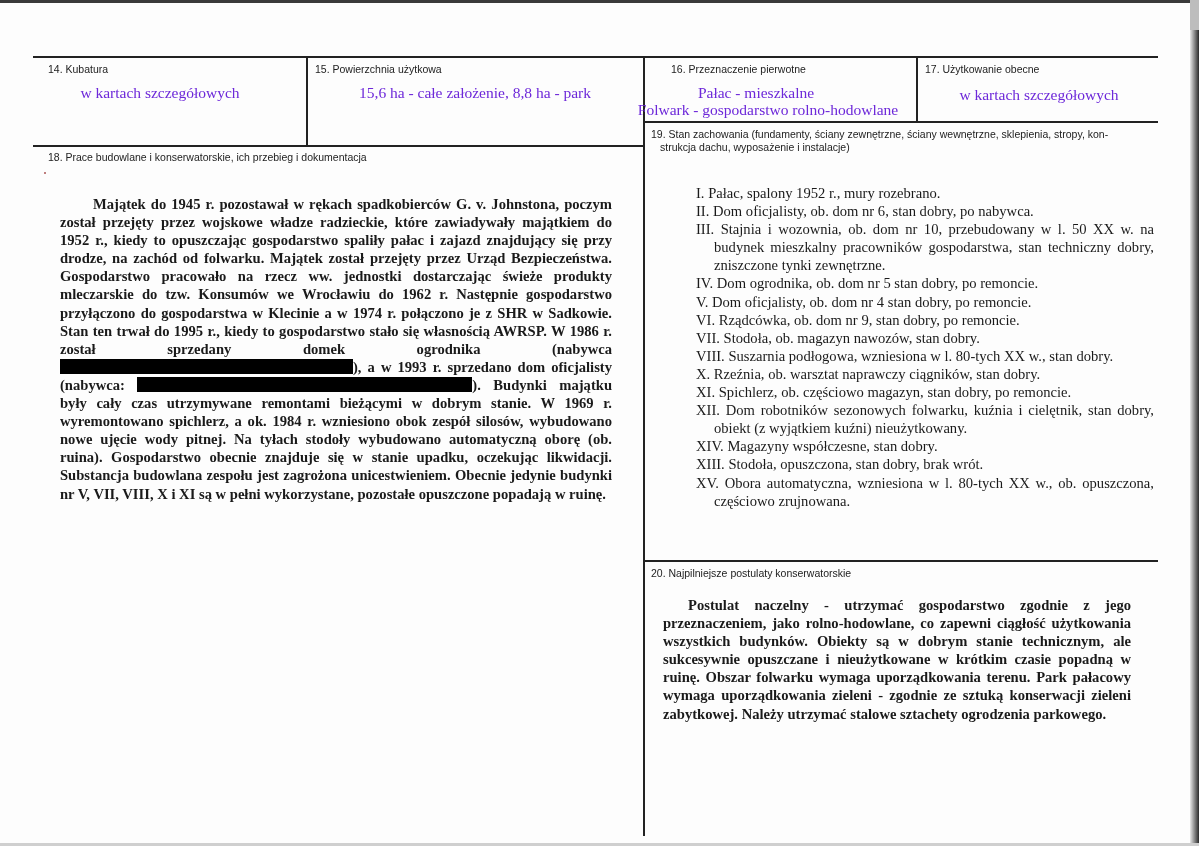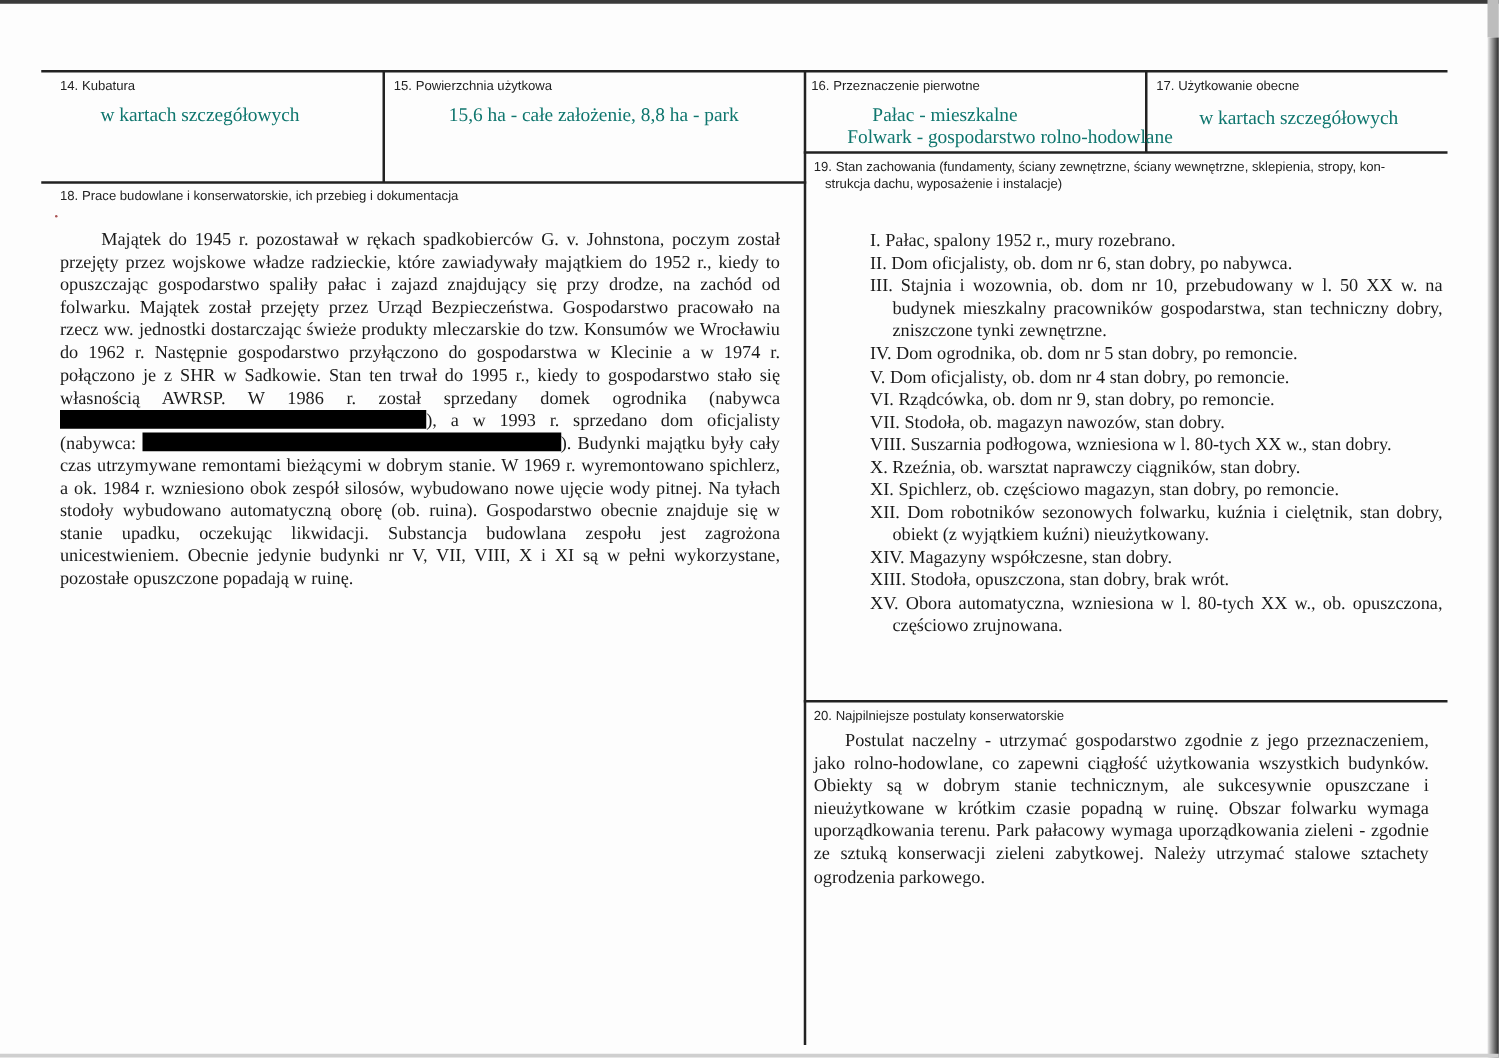--- a/index.html
+++ b/index.html
@@ -22,33 +22,33 @@
       font-family: Liberation Sans, sans-serif;
       font-size: 10.5px;
       color: #222;
       line-height: 13px;
       white-space: nowrap;
     }
     .value {
       position: absolute;
       font-family: "Liberation Serif", serif;
       font-size: 15.5px;
-      color: #0f766e;
+      color: #6d28d9;
       text-align: center;
       line-height: 17px;
     }
     .para {
       position: absolute;
       font-family: "Liberation Serif", serif;
       font-size: 14.6px;
       line-height: 18.1px;
       text-align: justify;
       color: #1a1a1a;
     }
-    .para p { margin: 0; text-indent: 33px; }
+    .para p { margin: 12px; text-indent: 33px; font-weight: bold; }
     .redact { display: inline-block; background: #000; height: 15px; vertical-align: -2px; }
 
     .list {
       position: absolute;
       font-family: "Liberation Serif", serif;
       font-size: 14.6px;
       line-height: 18.1px;
       color: #1a1a1a;
       margin: 16px; padding: 0; list-style: none;
     }
@@ -80,23 +80,23 @@
   <div class="label" style="left:48px; top:63px;">14. Kubatura</div>
   <div class="value" style="left:40px; top:84px; width:240px;">w kartach szczegółowych</div>
 </section>
 
 <section>
   <div class="label" style="left:315px; top:63px;">15. Powierzchnia użytkowa</div>
   <div class="value" style="left:310px; top:84px; width:330px;">15,6 ha - całe założenie, 8,8 ha - park</div>
 </section>
 
 <section>
-  <div class="label" style="left:649px; top:63px;">16. Przeznaczenie pierwotne</div>
+  <div class="label" style="left:671px; top:63px;">16. Przeznaczenie pierwotne</div>
   <div class="value" style="left:646px; top:84px; width:220px;">Pałac - mieszkalne</div>
-  <div class="value" style="left:672px; top:101px; width:272px; white-space:nowrap;">Folwark - gospodarstwo rolno-hodowlane</div>
+  <div class="value" style="left:632px; top:101px; width:272px; white-space:nowrap;">Folwark - gospodarstwo rolno-hodowlane</div>
 </section>
 
 <section>
   <div class="label" style="left:925px; top:63px;">17. Użytkowanie obecne</div>
   <div class="value" style="left:920px; top:86px; width:238px;">w kartach szczegółowych</div>
 </section>
 
 <section>
   <div class="label" style="left:48px; top:151px;">18. Prace budowlane i konserwatorskie, ich przebieg i dokumentacja</div>
   <div class="speck"></div>

